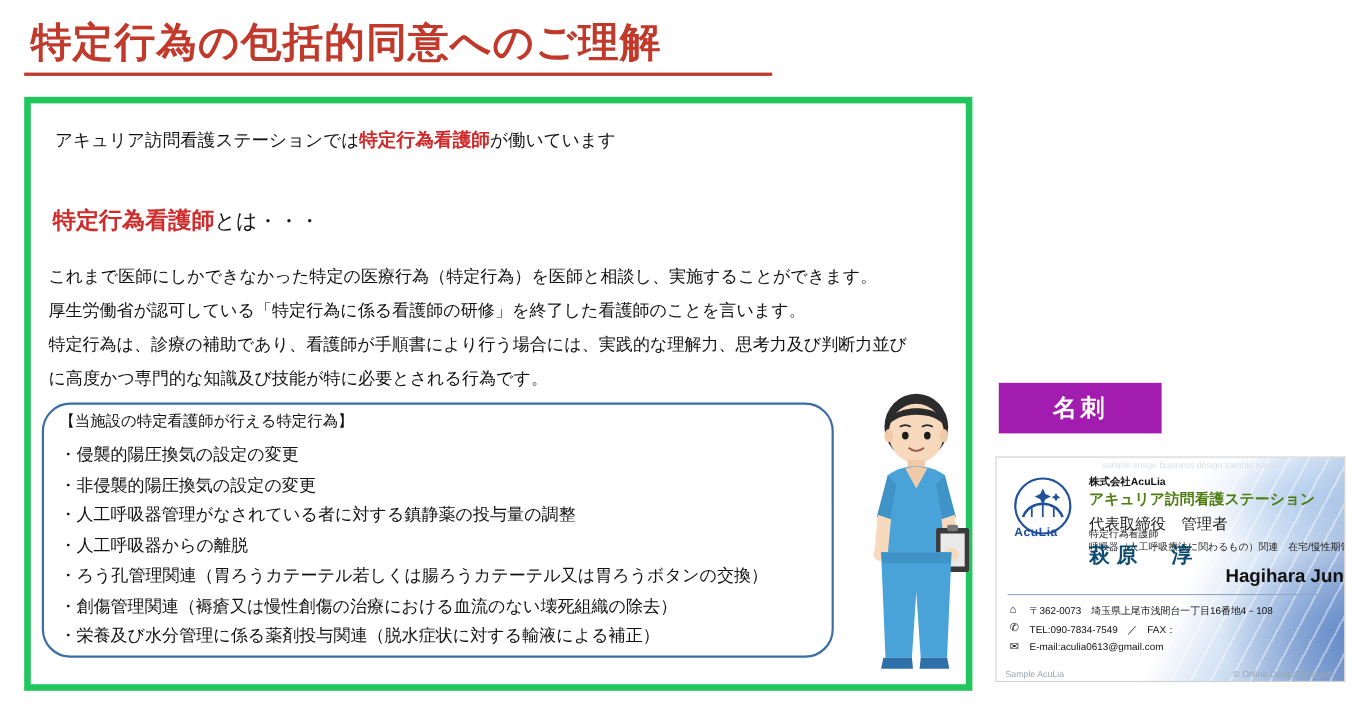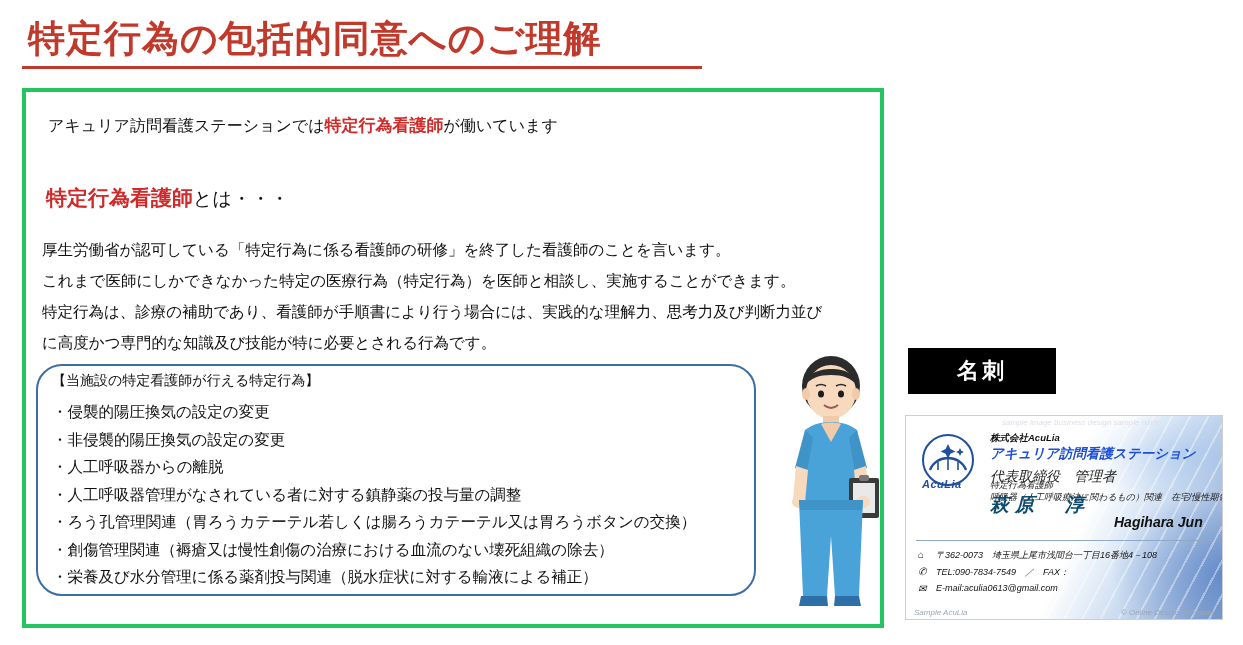--- a/index.html
+++ b/index.html
@@ -36,21 +36,21 @@
   }
 
   
   .main-panel {
     position: absolute;
     left: 22px;
     top: 88px;
     width: 862px;
     height: 540px;
     background: #ffffff;
-    border: 4px solid #22c55e;
+    border: 6px solid #22c55e;
     box-sizing: border-box;
   }
 
   .lead-line {
     position: absolute;
     left: 22px;
     top: 22px;
     font-size: 16px;
     color: #111111;
     white-space: nowrap;
@@ -136,21 +136,21 @@
     height: 262px;
   }
 
   
   .card-label {
     position: absolute;
     left: 908px;
     top: 348px;
     width: 148px;
     height: 46px;
-    background: #000000;
+    background: #a21caf;
     color: #ffffff;
     font-size: 22px;
     font-weight: bold;
     display: flex;
     align-items: center;
     justify-content: center;
     letter-spacing: 3px;
   }
 
   
@@ -177,21 +177,21 @@
     content: "";
     position: absolute;
     right: -20px;
     top: -30px;
     width: 200px;
     height: 260px;
     background:
       repeating-linear-gradient(118deg, rgba(255,255,255,.55) 0 2px, rgba(255,255,255,0) 2px 16px);
     opacity: .7;
   }
-  .card-inner { position: absolute; inset: 0; font-style: italic; }
+  .card-inner { position: absolute; inset: 0; }
 
   .card-logo {
     position: absolute;
     left: 8px;
     top: 16px;
     width: 68px;
     height: 58px;
   }
   .card-logo-text {
     position: absolute;
@@ -209,21 +209,21 @@
     font-size: 9.5px;
     font-weight: bold;
     color: #111;
   }
   .card-company {
     position: absolute;
     left: 84px;
     top: 29px;
     font-size: 13.5px;
     font-weight: bold;
-    color: #1d4ed8;
+    color: #4d7c0f;
     white-space: nowrap;
   }
   .card-role1 {
     position: absolute;
     left: 84px;
     top: 52px;
     font-size: 14px;
     color: #222;
   }
   .card-role2 {
@@ -247,21 +247,21 @@
     top: 76px;
     font-size: 19px;
     font-weight: bold;
     color: #0c4a6e;
     letter-spacing: 6px;
   }
   .card-name-roman {
     position: absolute;
     left: 208px;
     top: 98px;
-    font-size: 14px;
+    font-size: 17px;
     font-weight: bold;
     color: #111;
   }
   .card-divider {
     position: absolute;
     left: 10px;
     top: 124px;
     width: 298px;
     height: 1px;
     background: #8fa8c6;
@@ -321,32 +321,32 @@
 
   <div class="lead-line">
     <span>アキュリア訪問看護ステーションでは</span><span class="accent">特定行為看護師</span><span>が働いています</span>
   </div>
 
   <div class="section-head">
     <span class="accent">特定行為看護師</span><span>とは・・・</span>
   </div>
 
   <div class="body-text">
+    <p>これまで医師にしかできなかった特定の医療行為（特定行為）を医師と相談し、実施することができます。</p>
     <p>厚生労働省が認可している「特定行為に係る看護師の研修」を終了した看護師のことを言います。</p>
-    <p>これまで医師にしかできなかった特定の医療行為（特定行為）を医師と相談し、実施することができます。</p>
     <p class="wrap">特定行為は、診療の補助であり、看護師が手順書により行う場合には、実践的な理解力、思考力及び判断力並びに高度かつ専門的な知識及び技能が特に必要とされる行為です。</p>
   </div>
 
   <div class="list-box">
     <div class="list-title">【当施設の特定看護師が行える特定行為】</div>
     <ul>
       <li>・侵襲的陽圧換気の設定の変更</li>
       <li>・非侵襲的陽圧換気の設定の変更</li>
+      <li>・人工呼吸器管理がなされている者に対する鎮静薬の投与量の調整</li>
       <li>・人工呼吸器からの離脱</li>
-      <li>・人工呼吸器管理がなされている者に対する鎮静薬の投与量の調整</li>
       <li>・ろう孔管理関連（胃ろうカテーテル若しくは腸ろうカテーテル又は胃ろうボタンの交換）</li>
       <li>・創傷管理関連（褥瘡又は慢性創傷の治療における血流のない壊死組織の除去）</li>
       <li>・栄養及び水分管理に係る薬剤投与関連（脱水症状に対する輸液による補正）</li>
     </ul>
   </div>
 
   <svg class="nurse" viewBox="0 0 120 262" aria-hidden="true">
 
     <ellipse cx="60" cy="36" rx="29" ry="30" fill="#2b2b2b"></ellipse>
 

